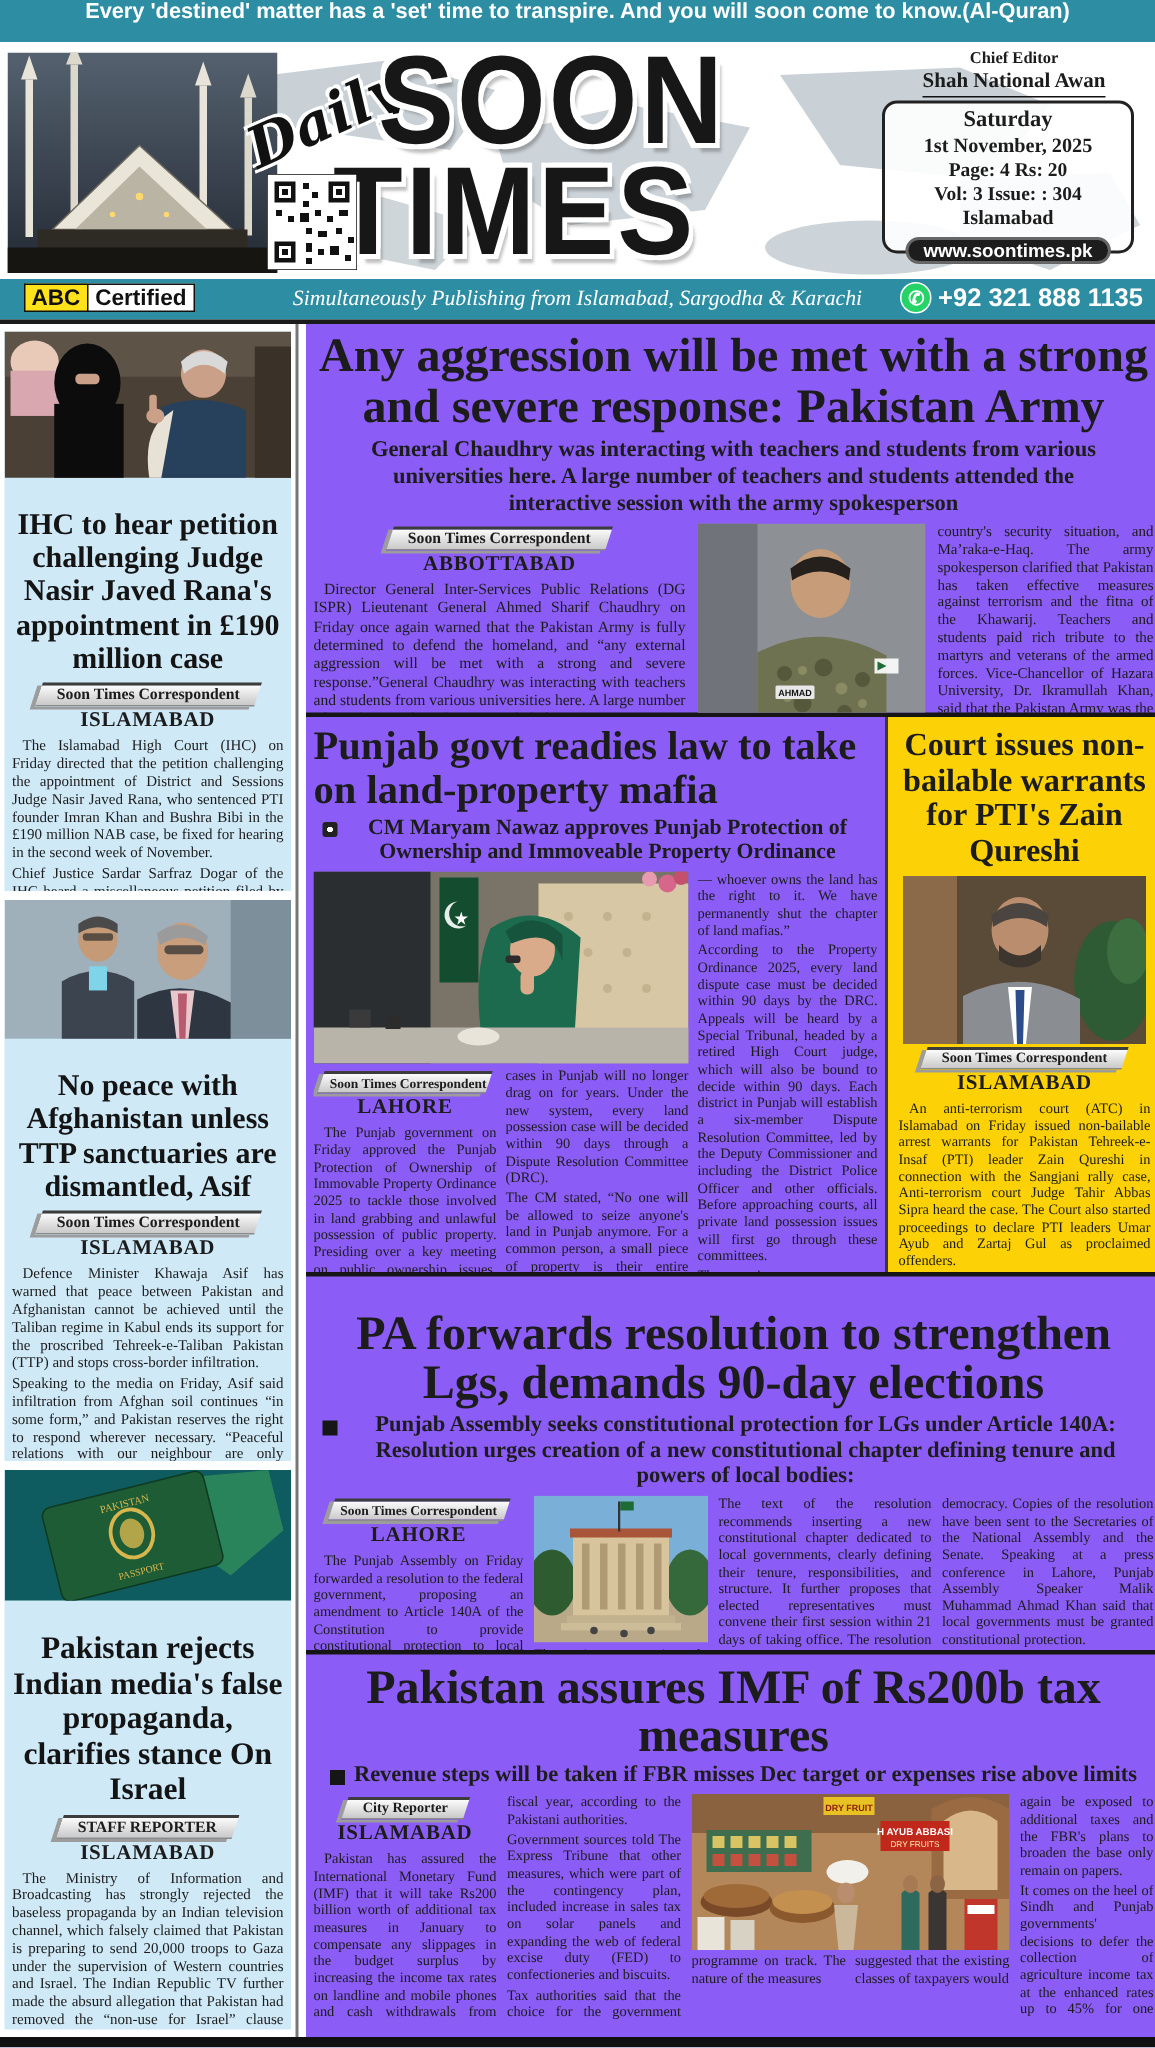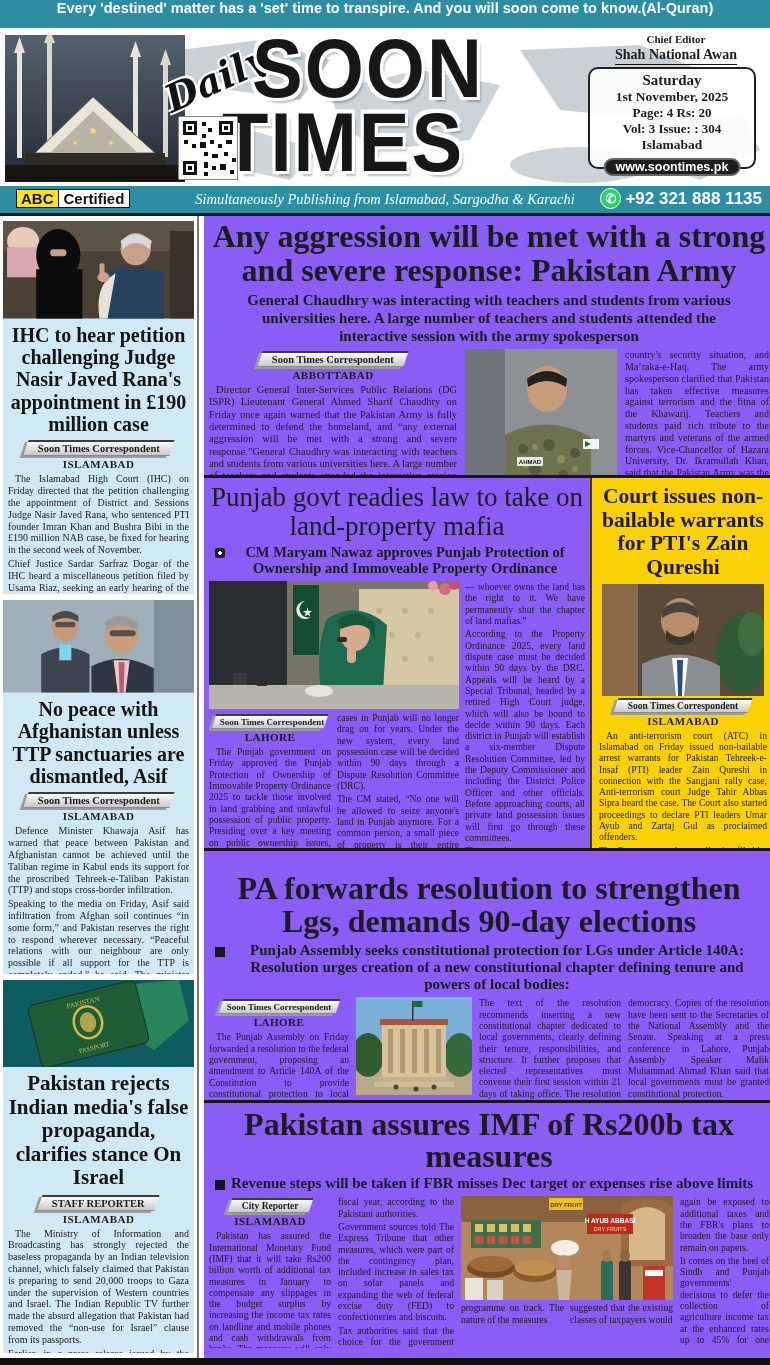--- a/index.html
+++ b/index.html
@@ -47,45 +47,45 @@
   align-items:center;justify-content:center;font-size:13px;border:1.5px solid #fff}
 .contrule{position:absolute;left:0;top:213px;width:770px;height:3px;background:#1b1b1b}
 .botbar{position:absolute;left:0;top:1358px;width:770px;height:7px;background:#101010}
 
 .leftcol{position:absolute;left:0;top:216px;width:197px;height:1142px;display:flex;
   flex-direction:column;gap:6px;padding:5px 3px;background:#fff}
 .vrule{position:absolute;left:197px;top:216px;width:2px;height:1142px;background:#777}
 .maincol{position:absolute;left:204px;top:216px;width:570px;height:1142px;background:#8b5cf6}
 .leftart{background:#cfe9f7;padding-bottom:5px;overflow:hidden;flex:1}
 .leftart svg{display:block;width:100%}
-.lh{font-size:20px;font-weight:bold;text-align:center;line-height:1.12;padding:5px 3px 3px;color:#141414}
+.lh{font-size:20px;font-weight:bold;text-align:center;line-height:1.12;padding:20px 3px 3px;color:#141414}
 .byline{position:relative;margin:2px auto;background:linear-gradient(#fbfbfb,#c9c9c9);
   border-top:2px solid #3c3c3c;border-bottom:1px solid #8a8a8a;transform:skewX(-18deg);
   box-shadow:-3px 2px 0 #9c9c9c;width:max-content;max-width:92%}
 .byline span{display:block;transform:skewX(18deg);font-weight:bold;font-size:10.5px;
   text-align:center;padding:1px 12px;white-space:nowrap}
-.dateline{font-weight:bold;text-align:center;font-size:11px;letter-spacing:.5px;margin:1px 0 3px}
+.dateline{font-weight:bold;text-align:center;font-size:14px;letter-spacing:.5px;margin:1px 0 3px}
 .bt{font-size:10px;line-height:1.18;text-align:justify;margin-bottom:2px}
 .leftart .bt{padding:0 5px}
 .ind{text-indent:7px}
 
 .sec-army{position:relative;height:262px;border-bottom:3px solid #161616;overflow:hidden;padding:0 5px}
 .hl-army{font-size:32px;font-weight:bold;text-align:center;line-height:1.05;padding-top:4px}
 .sub-army{font-size:15px;font-weight:bold;text-align:center;line-height:1.2;padding:4px 20px 2px}
 .army-cols{display:flex;gap:8px;padding-top:2px;height:158px;overflow:hidden}
 .army-left{width:248px;flex:none}
 .army-left .bt{font-size:10.4px}
 .army-photo{width:152px;flex:none}
 .army-right{flex:1;overflow:hidden}
 .army-right .bt{font-size:10px}
 
 .sec-pc{display:flex;height:373px;border-bottom:3px solid #161616;overflow:hidden}
 .punjab{width:386px;flex:none;padding:2px 5px;overflow:hidden}
-.hl-punjab{font-size:27px;font-weight:normal;text-align:center;line-height:1.07;padding-top:3px}
-.bullet-row{display:flex;justify-content:flex-start;align-items:flex-start;gap:6px;padding:3px 6px 1px}
+.hl-punjab{font-size:27px;font-weight:bold;text-align:left;line-height:1.07;padding-top:3px}
+.bullet-row{display:flex;justify-content:center;align-items:flex-start;gap:6px;padding:3px 6px 1px}
 .bsq{width:10px;height:10px;background:#222;flex:none;margin-top:4px;
   background:radial-gradient(circle at 50% 50%,#fff 0 2px,#222 2px);border-radius:2px}
 .bsq2{width:10px;height:10px;background:#161616;flex:none;margin-top:5px}
 .btext{font-size:14.5px;font-weight:bold;text-align:center;line-height:1.15}
 .punjab-grid{display:flex;gap:6px;margin-top:3px}
 .pg-left{width:250px;flex:none}
 .pg-left svg{display:block;width:100%}
 .pg-cols{display:flex;gap:6px;margin-top:3px}
 .pg-c{width:122px;overflow:hidden}
 .pg-c .bt,.pg-col3 .bt{font-size:9.6px}

